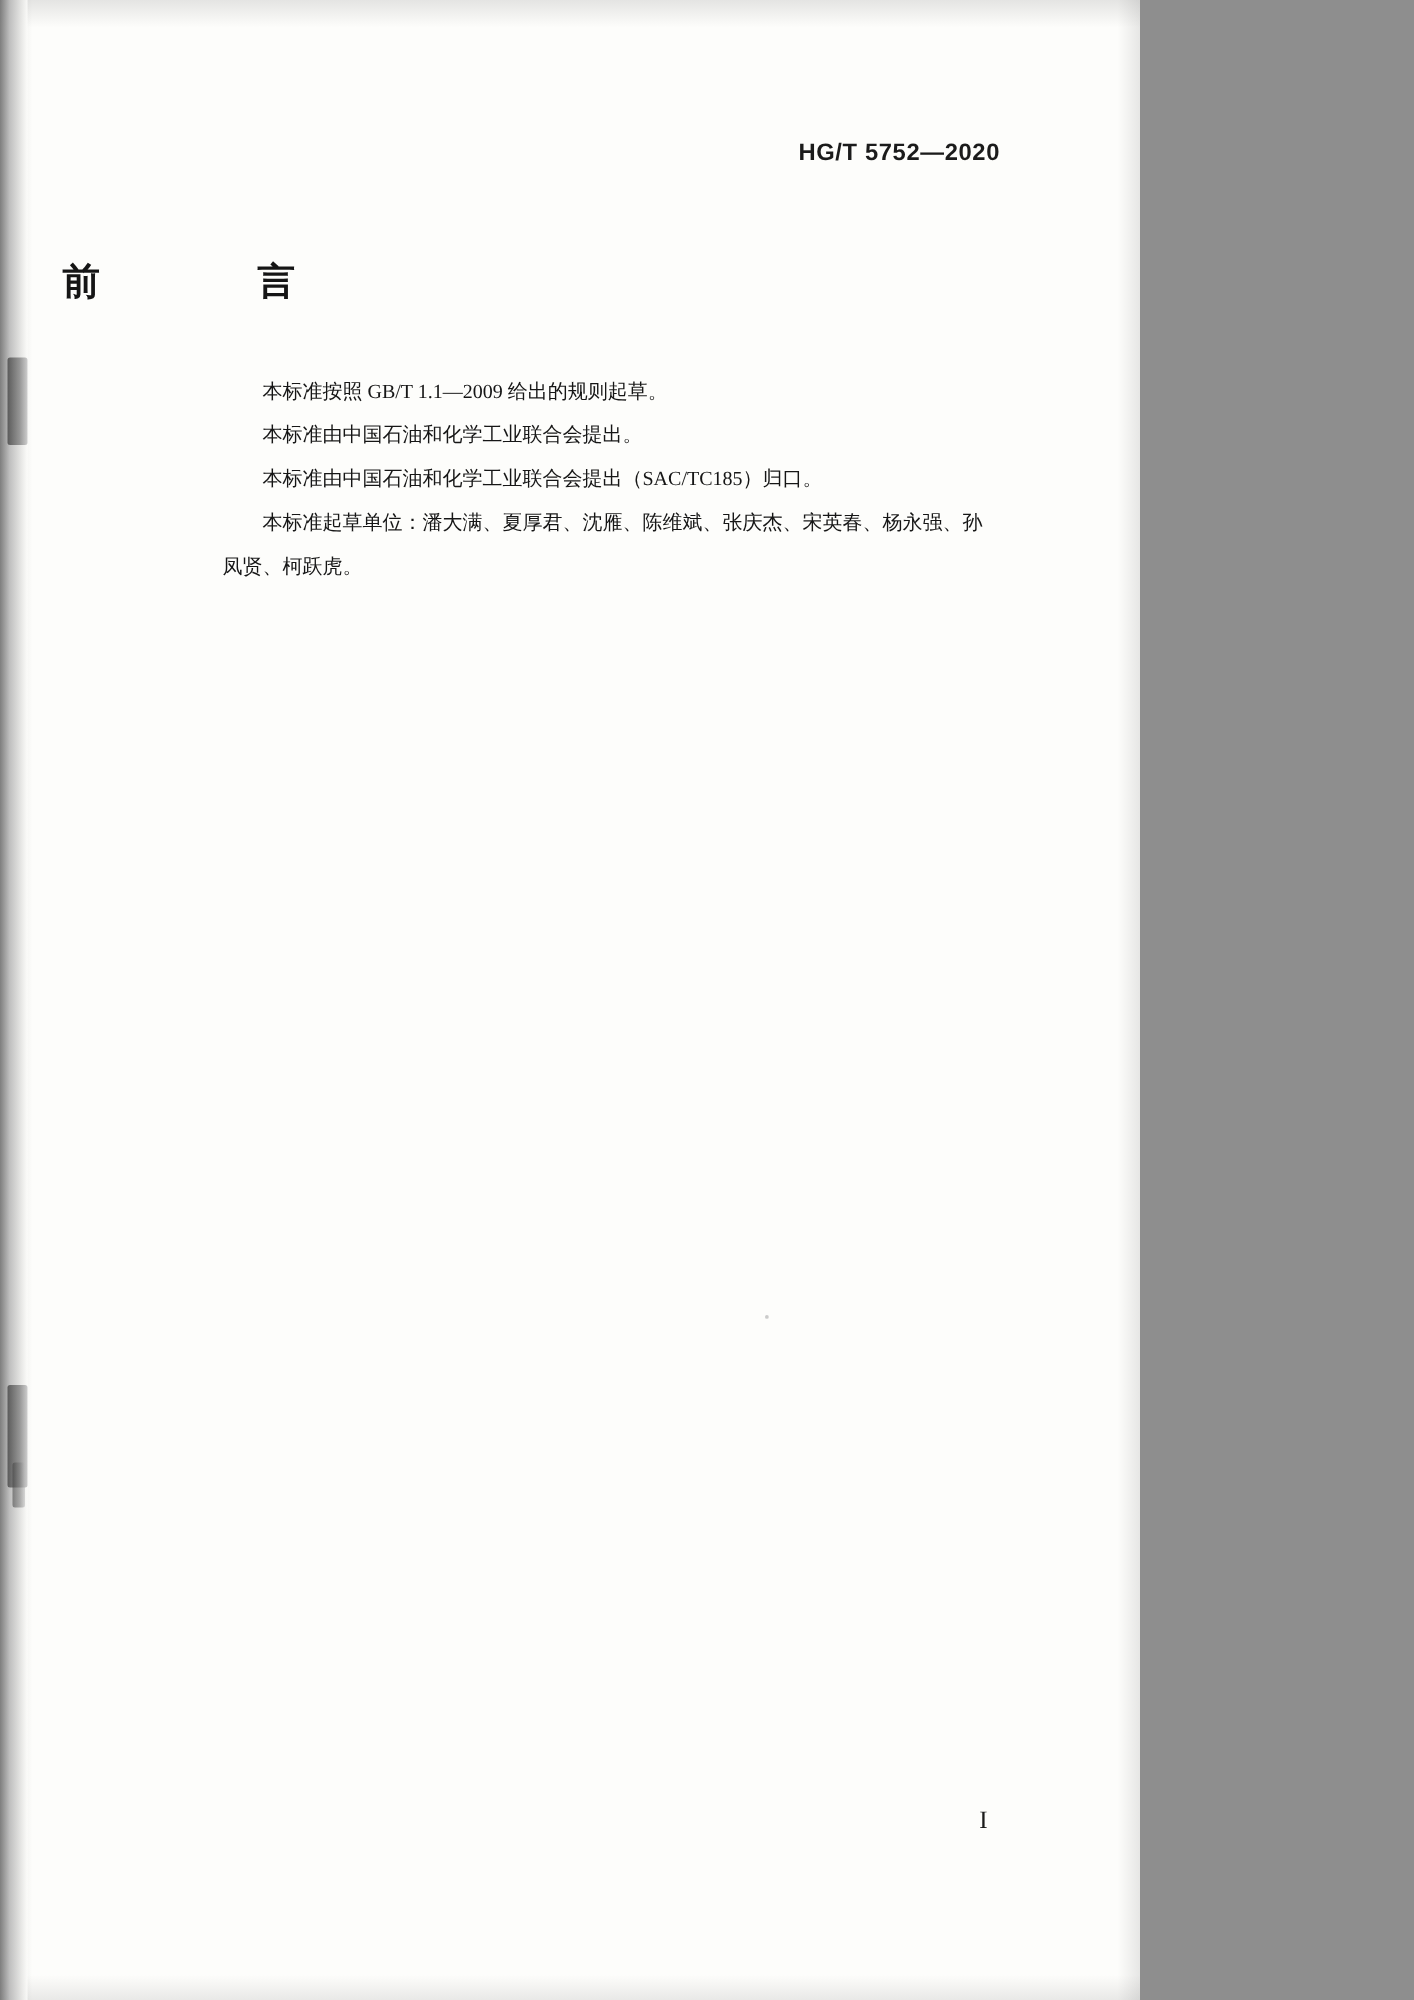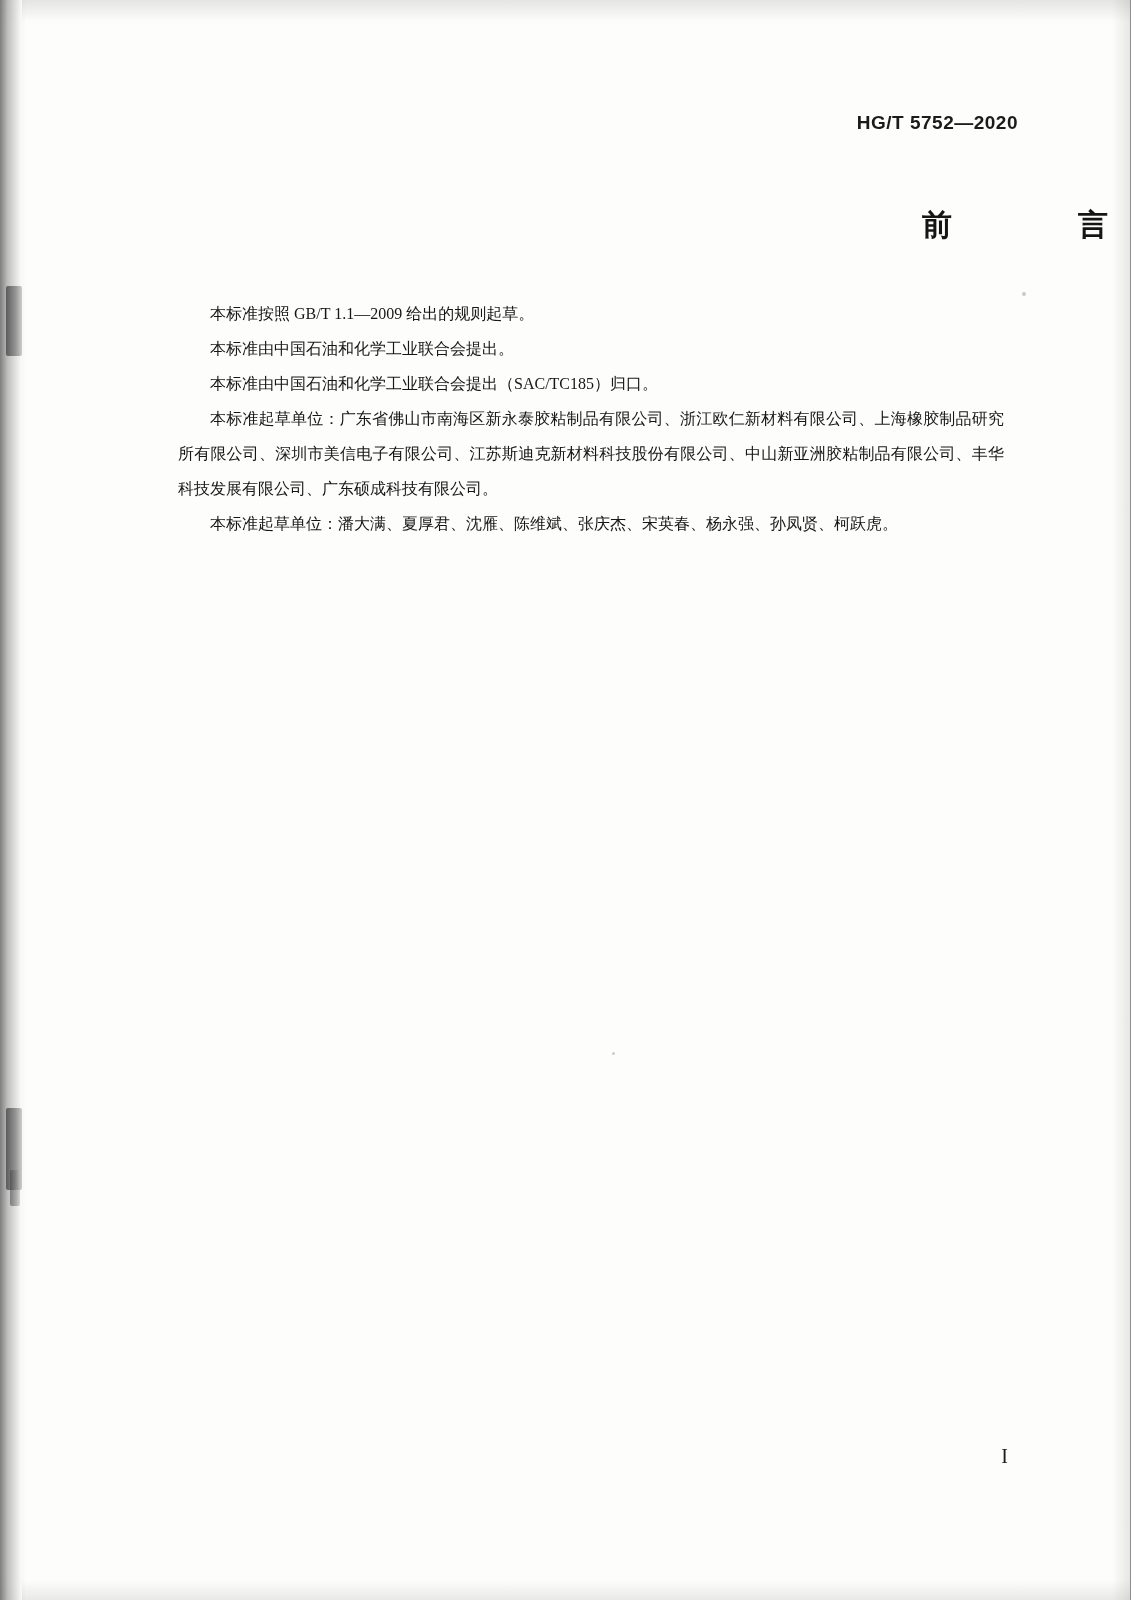--- a/index.html
+++ b/index.html
@@ -2,21 +2,21 @@
 <html><head>
 <meta charset="utf-8">
 <style>
   html, body {
     margin: 0;
     padding: 0;
     background: #8e8e8e;
   }
   .page {
     position: relative;
-    width: 1130px;
+    width: 912px;
     height: 1600px;
     background: #c4b5fd;
     overflow: hidden;
     font-family: "Liberation Serif", "DejaVu Serif", serif;
     color: #1a1a1a;
   }
   
   .paper-tint {
     position: absolute;
     inset: 0;
@@ -68,21 +68,21 @@
     letter-spacing: .5px;
     color: #1b1b1b;
     white-space: nowrap;
   }
 
   .doc-title {
     position: absolute;
     left: 0;
     right: 0;
     top: 205px;
-    text-align: right;
+    text-align: left;
     font-family: "Liberation Sans", "DejaVu Sans", sans-serif;
     font-weight: bold;
     font-size: 30px;
     letter-spacing: 22px;
     text-indent: 22px;
     color: #151515;
     padding-left: 28px;
   }
 
   .body-block {
@@ -125,20 +125,19 @@
   <div class="content">
 
     <div class="header-code">HG/T 5752—2020</div>
 
     <div class="doc-title">前　　言</div>
 
     <div class="body-block">
       <p class="para">本标准按照 GB/T 1.1—2009 给出的规则起草。</p>
       <p class="para">本标准由中国石油和化学工业联合会提出。</p>
       <p class="para">本标准由中国石油和化学工业联合会提出（SAC/TC185）归口。</p>
-      <p class="para">本标准起草单位：广东省佛山市南海区新永泰胶粘制品有限公司、浙江欧仁新材料有限公司、上海橡胶制品研究所有限公司、深圳市美信电子有限公司、江苏斯迪克新材料科技股份有限公司、中山新亚洲胶粘制品有限公司、丰华科技发展有限公司、广东硕成科技有限公司。</p>
       <p class="para">本标准起草单位：潘大满、夏厚君、沈雁、陈维斌、张庆杰、宋英春、杨永强、孙凤贤、柯跃虎。</p>
     </div>
 
     <div class="page-number">I</div>
 
   </div>
 </div>
 
 </body></html>

